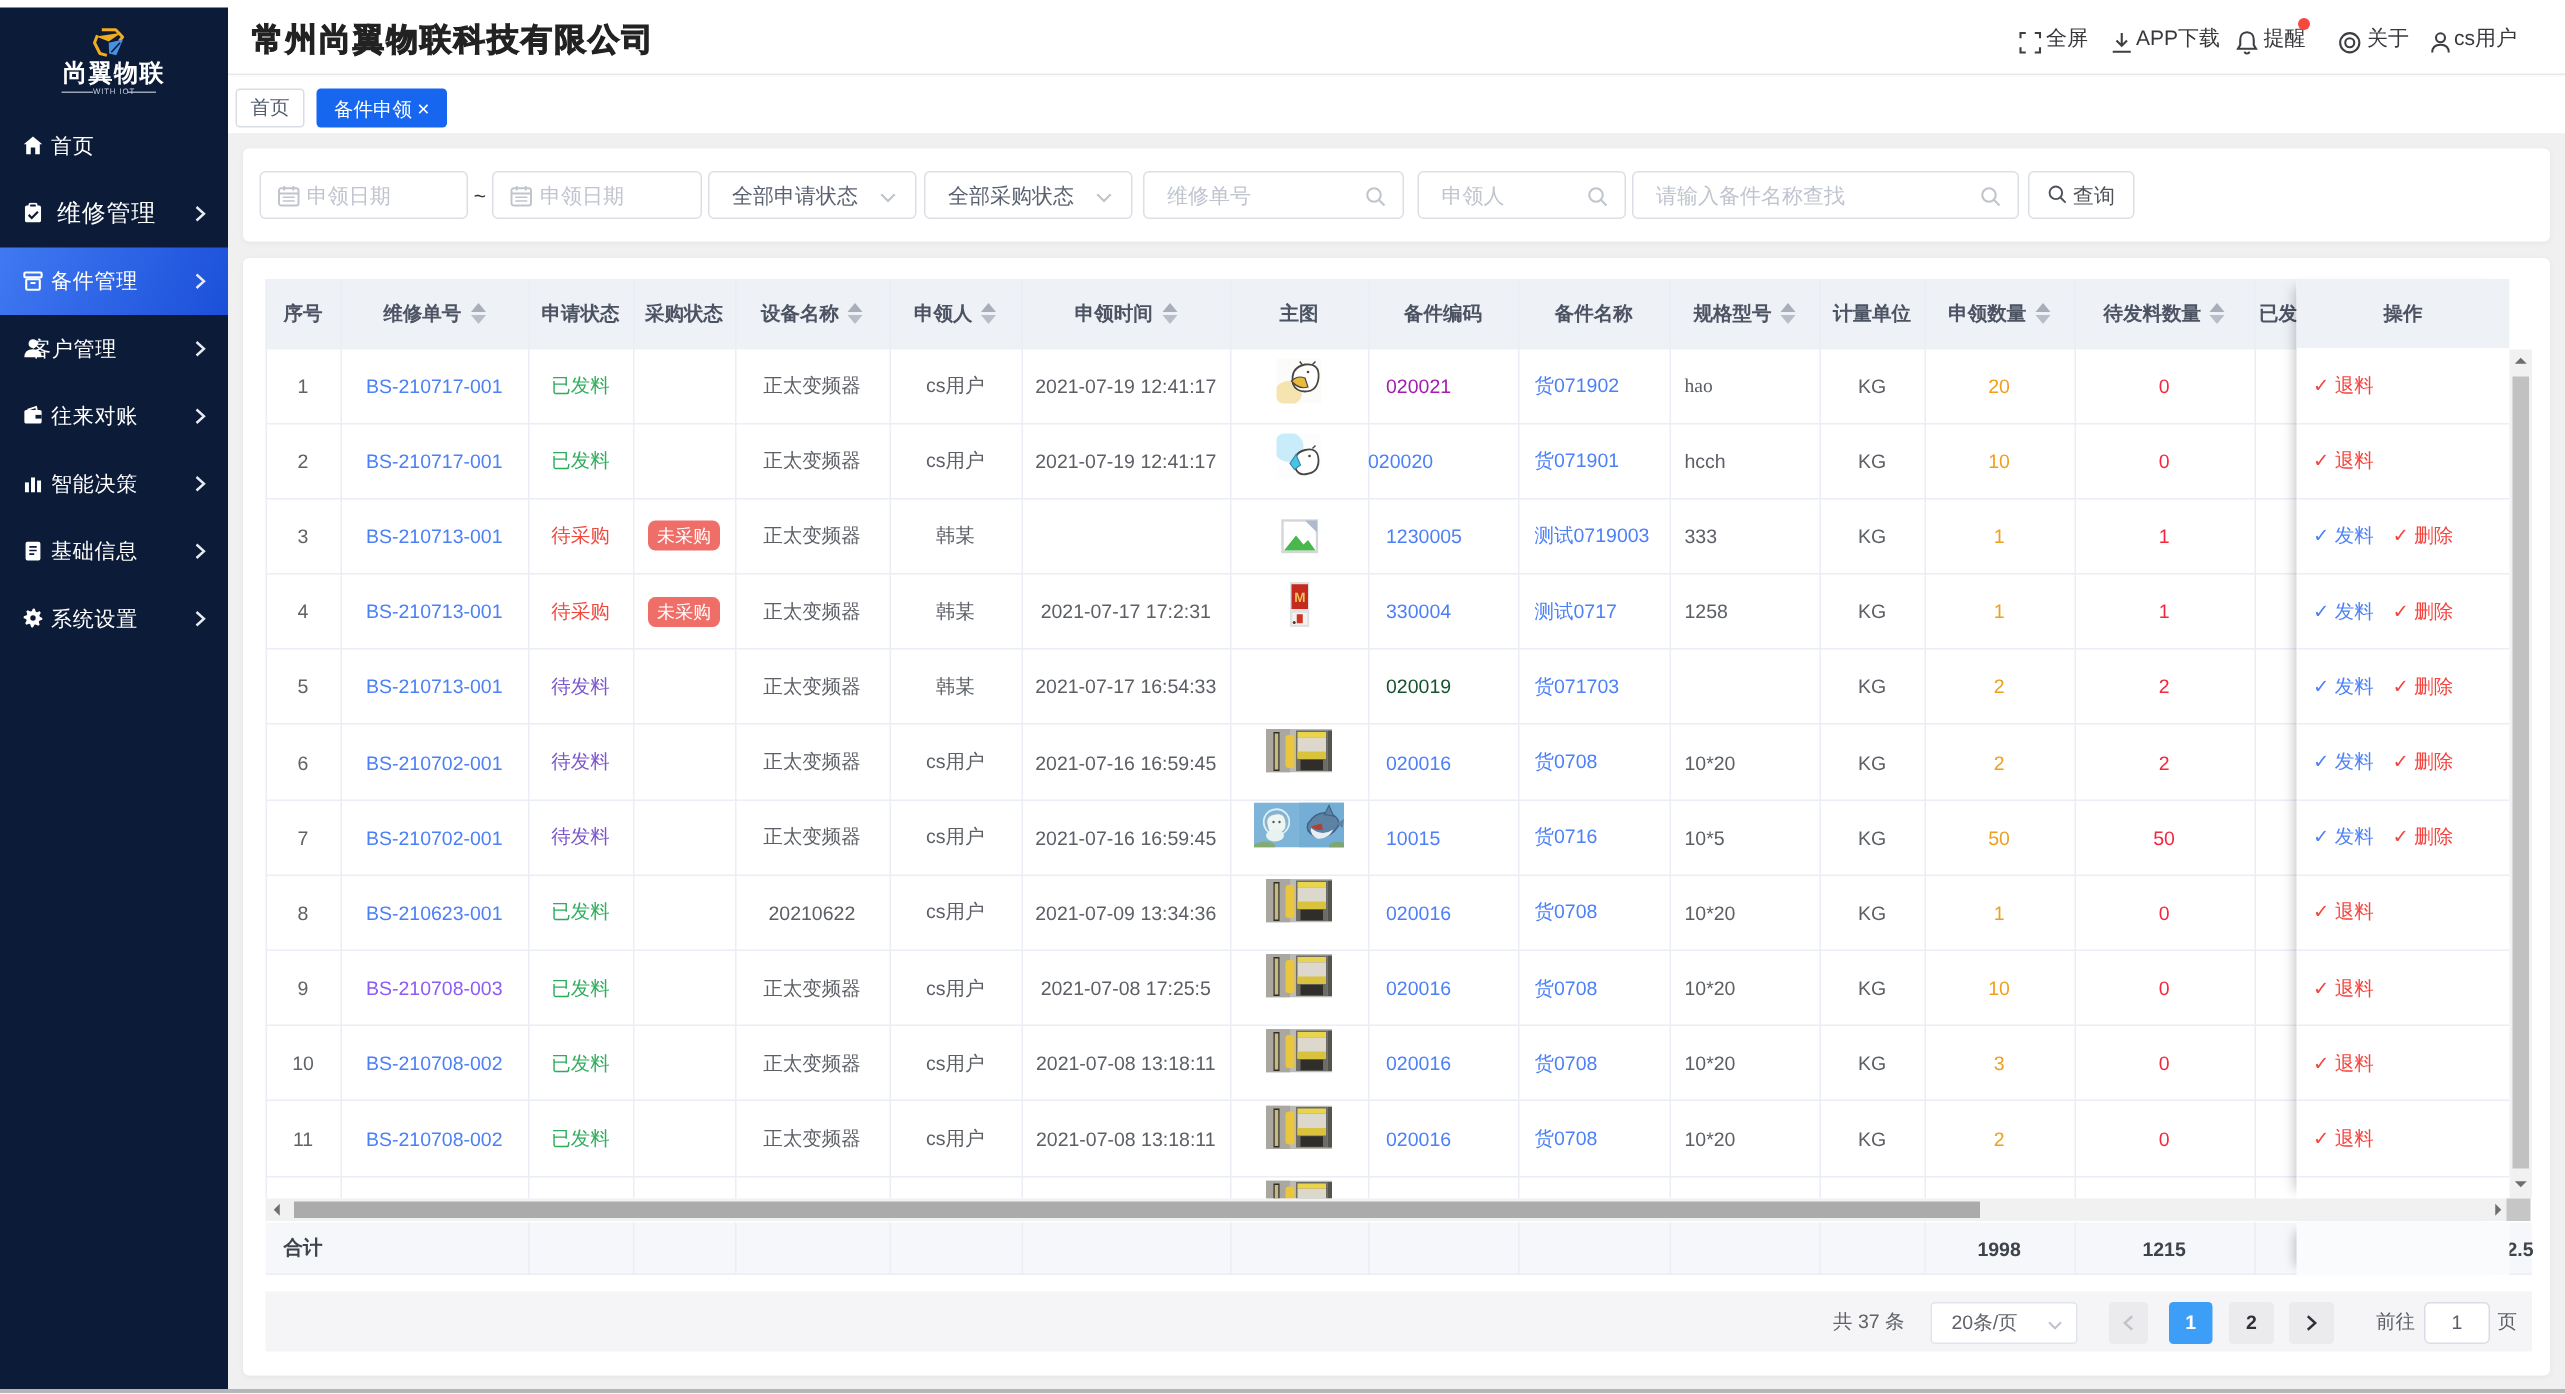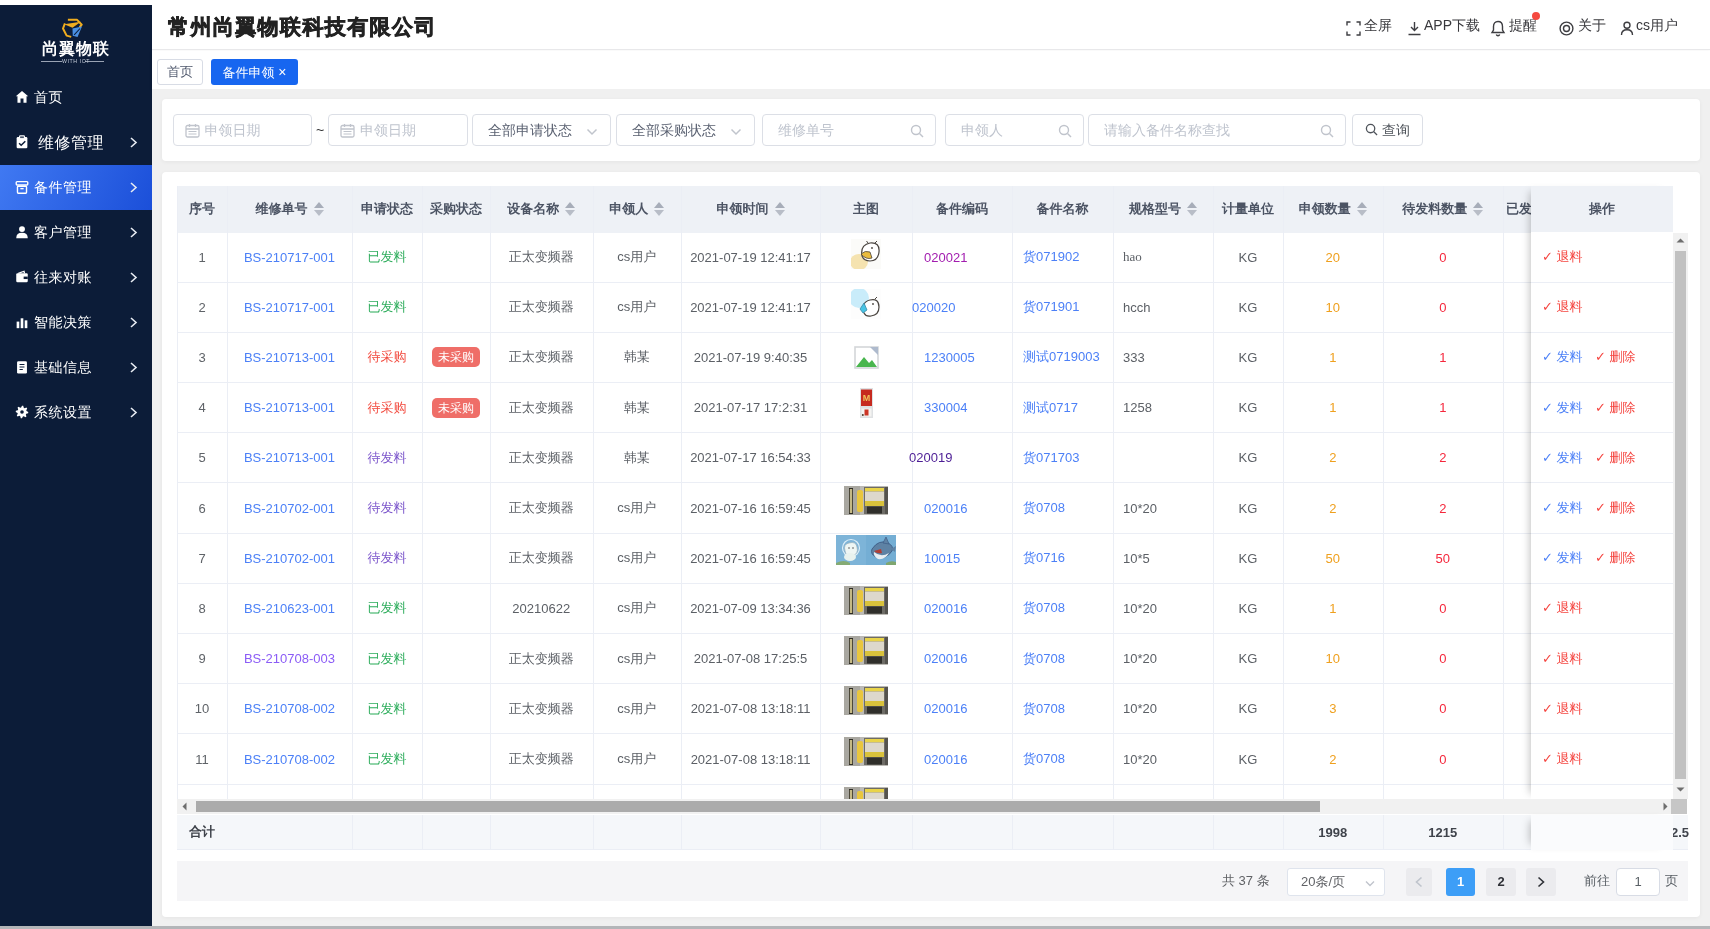--- a/index.html
+++ b/index.html
@@ -45,21 +45,21 @@
       <path d="M6.5 10.5 h4" stroke="#fff" stroke-width="1.7"></path>
     </svg>
 <div class="abs" style="left:34px;top:165.0px;height:45px;line-height:45px;color:#fff;font-size:14px;font-weight:500;letter-spacing:0.5px;">备件管理</div>
 <svg class="abs" style="left:129px;top:182.0px;" width="9" height="11" viewBox="0 0 9 11">
       <path d="M2 1 L7 5.5 L2 10" fill="none" stroke="#e7ebf2" stroke-width="1.6"></path>
     </svg>
 <svg class="abs" style="left:15px;top:225.0px;" width="14" height="14" viewBox="0 0 17 17">
       <circle cx="8.5" cy="5" r="3.6" fill="#fff"></circle>
       <path d="M1.5 16 Q1.5 9.5 8.5 9.5 Q15.5 9.5 15.5 16 Z" fill="#fff"></path>
     </svg>
-<div class="abs" style="left:34px;top:210.0px;height:45px;line-height:45px;color:#fff;font-size:14px;font-weight:500;letter-spacing:0.5px;">客户管理</div>
+<div class="abs" style="left:20px;top:210.0px;height:45px;line-height:45px;color:#fff;font-size:14px;font-weight:500;letter-spacing:0.5px;">客户管理</div>
 <svg class="abs" style="left:129px;top:227.0px;" width="9" height="11" viewBox="0 0 9 11">
       <path d="M2 1 L7 5.5 L2 10" fill="none" stroke="#e7ebf2" stroke-width="1.6"></path>
     </svg>
 <svg class="abs" style="left:15px;top:270.0px;" width="14" height="14" viewBox="0 0 17 17">
       <rect x="1.5" y="4" width="14" height="11" rx="1.5" fill="#fff"></rect>
       <path d="M4 4 L11 1.5 L11.6 4" fill="none" stroke="#fff" stroke-width="1.5"></path>
       <rect x="10.5" y="8" width="5" height="3" fill="#0c1c38"></rect>
     </svg>
 <div class="abs" style="left:34px;top:255.0px;height:45px;line-height:45px;color:#fff;font-size:14px;font-weight:500;letter-spacing:0.5px;">往来对账</div>
 <svg class="abs" style="left:129px;top:272.0px;" width="9" height="11" viewBox="0 0 9 11">
@@ -261,21 +261,20 @@
 </div>
 <div class="abs" style="left:0;top:100.4px;width:1496px;height:50.2px;border-bottom:1px solid #ebeef5;">
 <div class="cell" style="left:0.0px;width:50.0px;color:#5f6368;">3</div>
 <div class="cell" style="left:50.0px;width:125.0px;color:#4c80f7;">BS-210713-001</div>
 <div class="cell" style="left:175.0px;width:70.0px;color:#f2483c;">待采购</div>
 <div class="cell" style="left:245.0px;width:68.0px;">
           <span class="badge">未采购</span>
         </div>
 <div class="cell" style="left:313.0px;width:102.5px;">正太变频器</div>
 <div class="cell" style="left:415.5px;width:88.5px;">韩某</div>
-<div class="cell" style="left:504.0px;width:139.0px;">2021-07-19 9:40:35</div>
 <div class="cell" style="left:643.0px;width:92.0px;">
           <span style="transform:translateY(0px);display:flex;">
             <svg width="25" height="25" viewBox="0 0 25 25">
               <rect x="1" y="2" width="23" height="21" fill="#fff" stroke="#d4d6d9" stroke-width="1.6"></rect>
               <path d="M16 2 h8 v8 z" fill="#aebacd"></path>
               <path d="M2 22 L10 12 L15 18 L18 15 L23 22 Z" fill="#49b64e"></path>
             </svg>
           </span>
         </div>
 <div class="cell" style="left:735.0px;width:100.0px;color:#4c80f7;justify-content:flex-start;padding-left:12px;">1230005</div>
@@ -314,21 +313,21 @@
 <div class="cell" style="left:1106.0px;width:99.5px;color:#efa01e;">1</div>
 <div class="cell" style="left:1205.5px;width:120.5px;color:#f5273c;">1</div>
 </div>
 <div class="abs" style="left:0;top:200.8px;width:1496px;height:50.2px;border-bottom:1px solid #ebeef5;">
 <div class="cell" style="left:0.0px;width:50.0px;color:#5f6368;">5</div>
 <div class="cell" style="left:50.0px;width:125.0px;color:#4c80f7;">BS-210713-001</div>
 <div class="cell" style="left:175.0px;width:70.0px;color:#7b55cb;">待发料</div>
 <div class="cell" style="left:313.0px;width:102.5px;">正太变频器</div>
 <div class="cell" style="left:415.5px;width:88.5px;">韩某</div>
 <div class="cell" style="left:504.0px;width:139.0px;">2021-07-17 16:54:33</div>
-<div class="cell" style="left:720px;width:100.0px;color:#4c1d95;justify-content:flex-start;padding-left:12px;text-align:right;">020019</div>
+<div class="cell" style="left:735.0px;width:100.0px;color:#14532d;justify-content:flex-start;padding-left:12px;text-align:right;">020019</div>
 <div class="cell" style="left:835.0px;width:101.0px;color:#4c80f7;justify-content:flex-start;padding-left:11px;">货071703</div>
 <div class="cell" style="left:1036.0px;width:70.0px;">KG</div>
 <div class="cell" style="left:1106.0px;width:99.5px;color:#efa01e;">2</div>
 <div class="cell" style="left:1205.5px;width:120.5px;color:#f5273c;">2</div>
 </div>
 <div class="abs" style="left:0;top:251.0px;width:1496px;height:50.2px;border-bottom:1px solid #ebeef5;">
 <div class="cell" style="left:0.0px;width:50.0px;color:#5f6368;">6</div>
 <div class="cell" style="left:50.0px;width:125.0px;color:#4c80f7;">BS-210702-001</div>
 <div class="cell" style="left:175.0px;width:70.0px;color:#7b55cb;">待发料</div>
 <div class="cell" style="left:313.0px;width:102.5px;">正太变频器</div>

